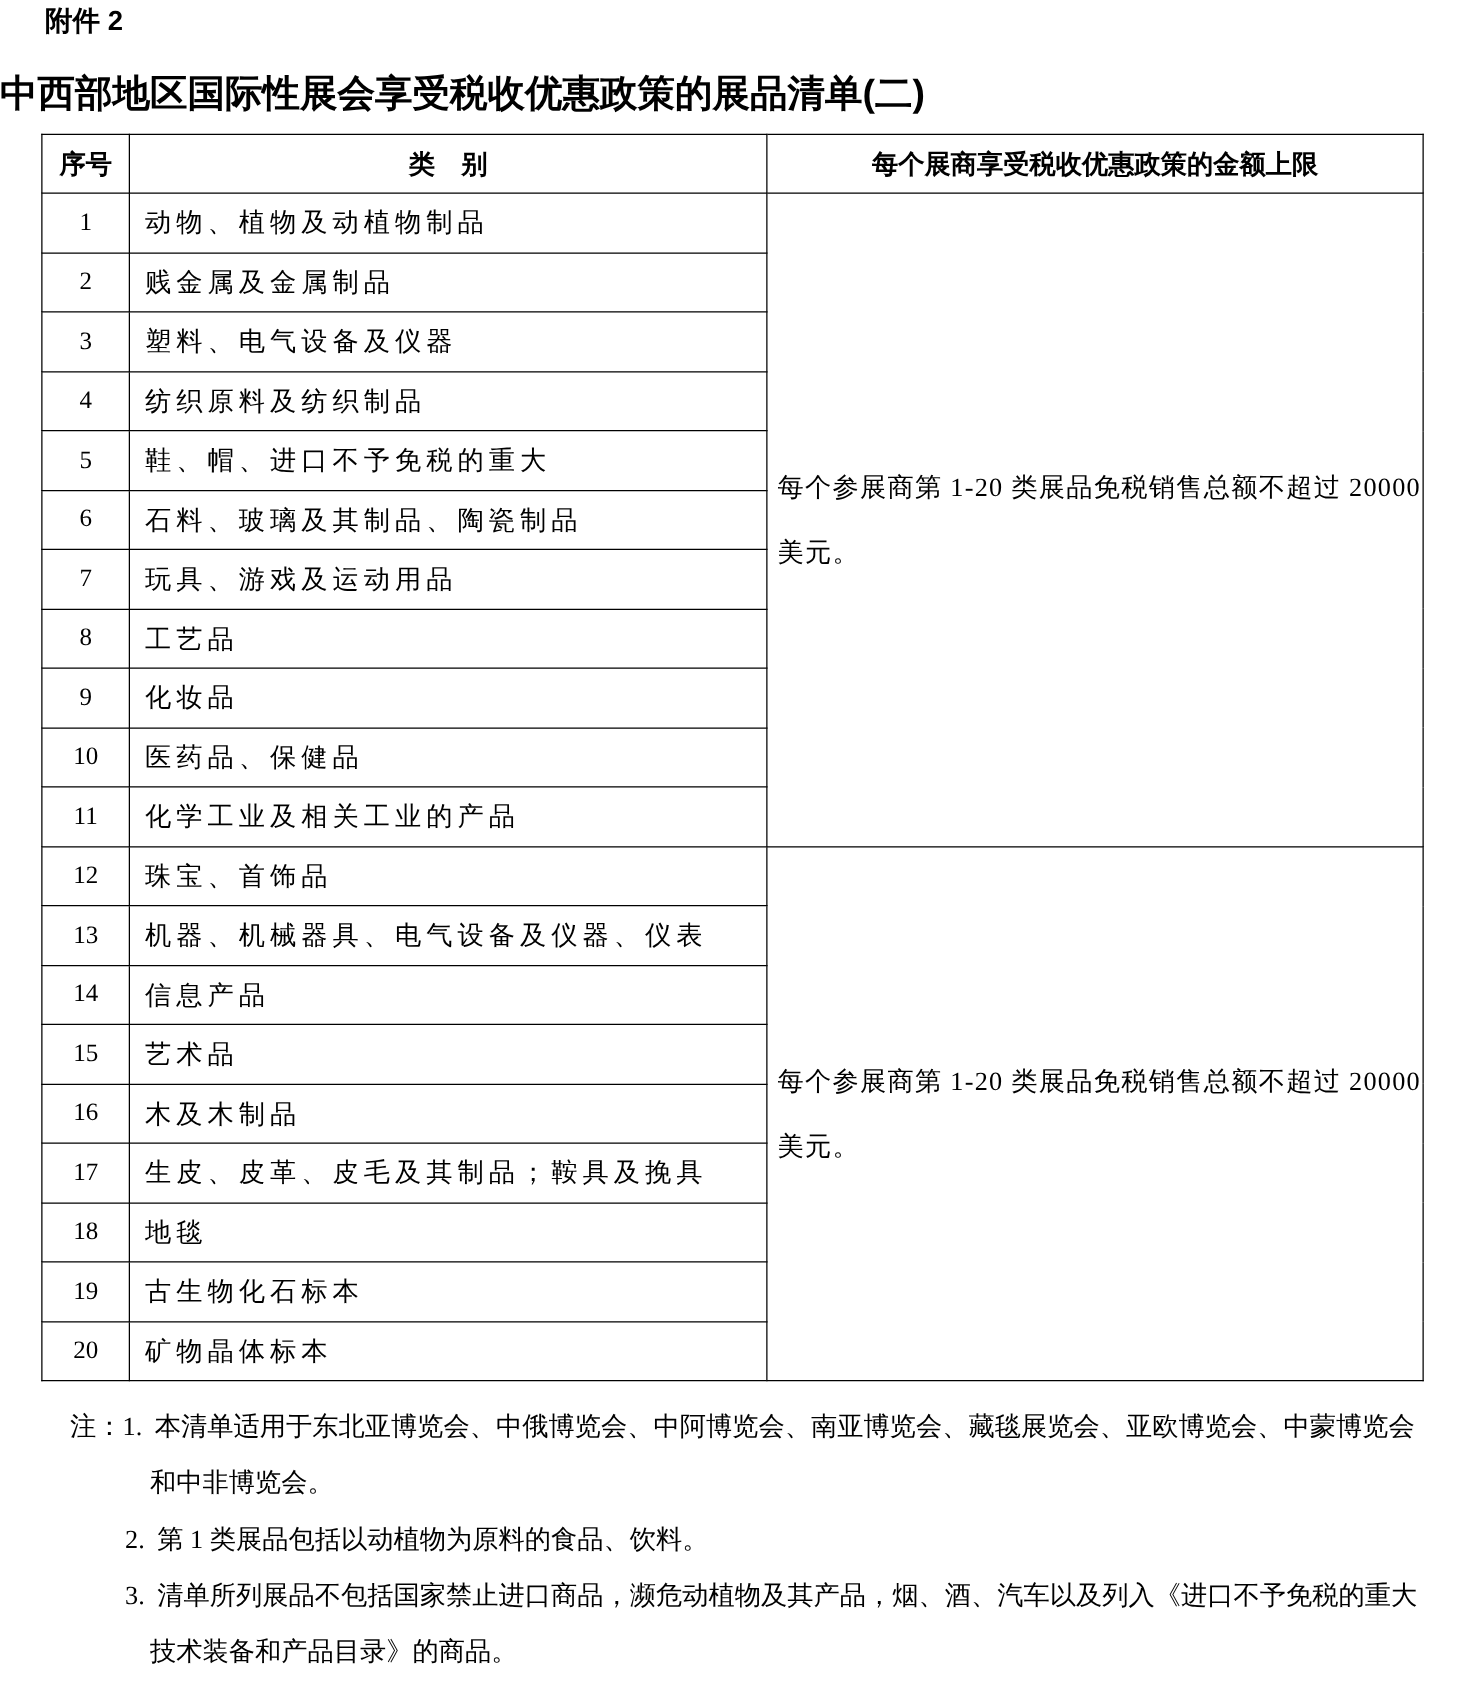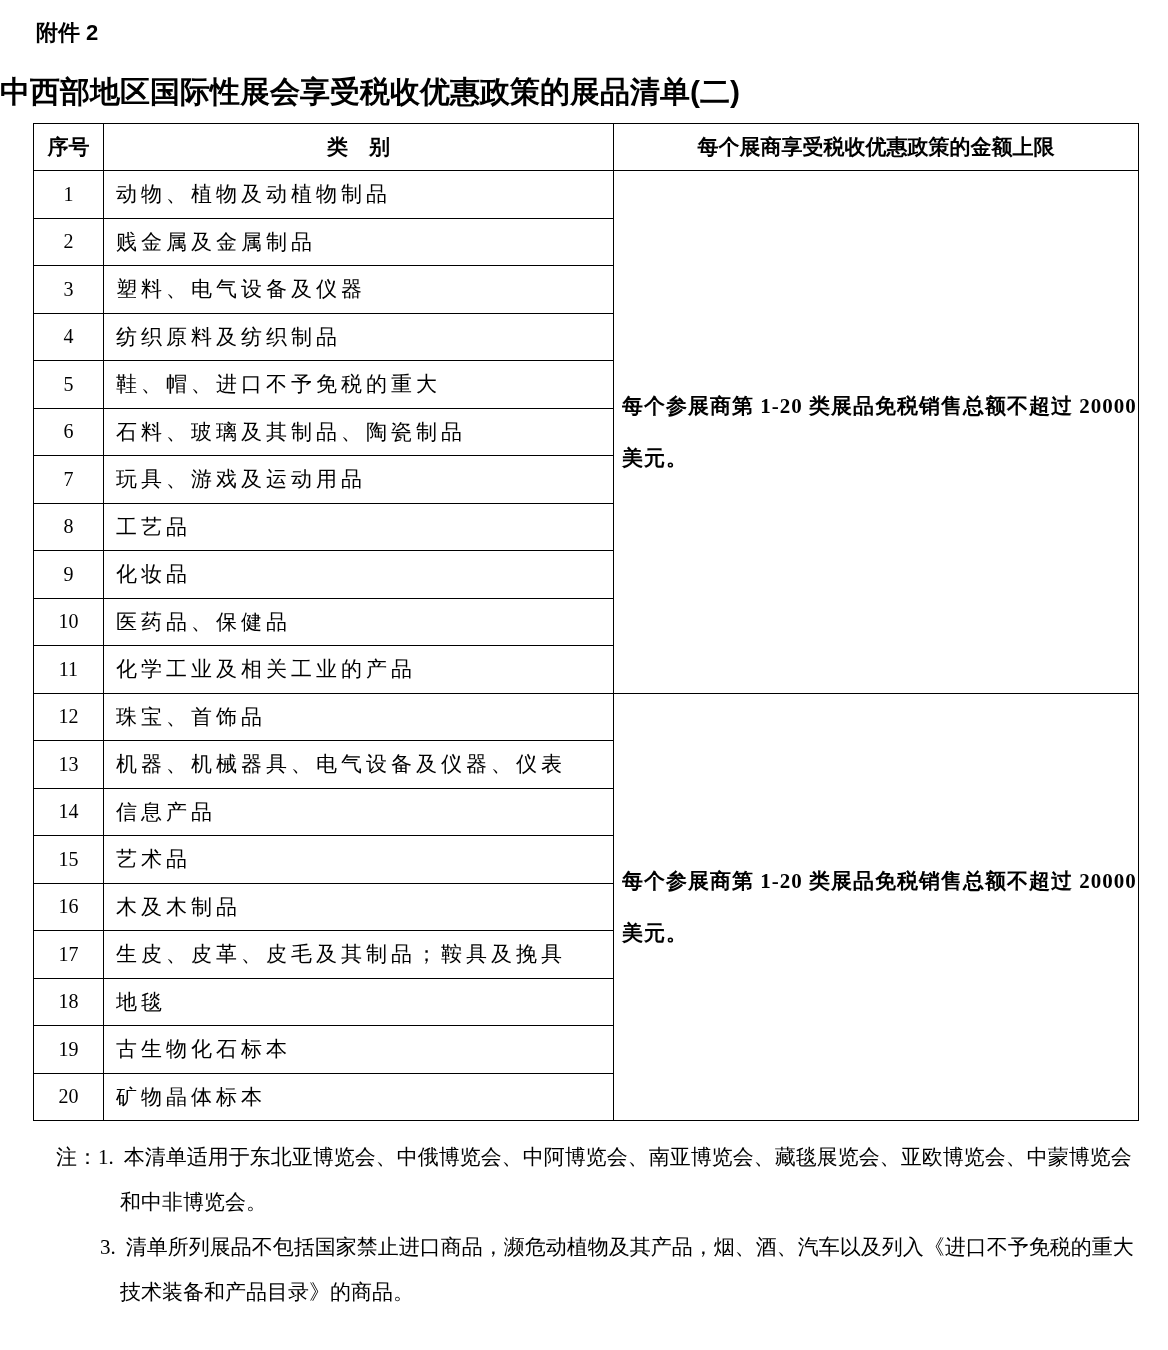--- a/index.html
+++ b/index.html
@@ -8,21 +8,21 @@
     background: #ffffff;
   }
   body {
     width: 1168px;
     height: 1350px;
     overflow: hidden;
     color: #000000;
     font-family: "Liberation Serif", serif;
   }
   .attachment {
-    margin: 20px 0 0 36px;
+    margin: 4px 0 0 36px;
     font-family: "Liberation Sans", sans-serif;
     font-weight: bold;
     font-size: 22px;
     line-height: 26px;
   }
   .doc-title {
     margin-top: 28px;
     text-align: left;
     font-family: "Liberation Sans", sans-serif;
     font-weight: bold;
@@ -65,21 +65,20 @@
     letter-spacing: 4px;
   }
   td.cell-limit {
     vertical-align: middle;
     padding: 0 16px 0 8px;
     line-height: 52px;
     letter-spacing: 1px;
   }
   td.cell-limit .limit-line {
     white-space: nowrap;
-    font-weight: bold;
   }
   .notes {
     margin: 14px 30px 0 56px;
     font-size: 21px;
     line-height: 45px;
   }
   .note-line {
     white-space: nowrap;
   }
   .note-num {
@@ -202,18 +201,21 @@
 </table>
 
 <div class="notes">
   <div class="note-line">
     <span>注：</span><span class="note-num">1.</span><span>本清单适用于东北亚博览会、中俄博览会、中阿博览会、南亚博览会、藏毯展览会、亚欧博览会、中蒙博览会</span>
   </div>
   <div class="note-line indent-cont">
     <span>和中非博览会。</span>
   </div>
   <div class="note-line indent-item">
+    <span class="note-num">2.</span><span>第 1 类展品包括以动植物为原料的食品、饮料。</span>
+  </div>
+  <div class="note-line indent-item">
     <span class="note-num">3.</span><span>清单所列展品不包括国家禁止进口商品，濒危动植物及其产品，烟、酒、汽车以及列入《进口不予免税的重大</span>
   </div>
   <div class="note-line indent-cont">
     <span>技术装备和产品目录》的商品。</span>
   </div>
 </div>
 
 </body></html>

